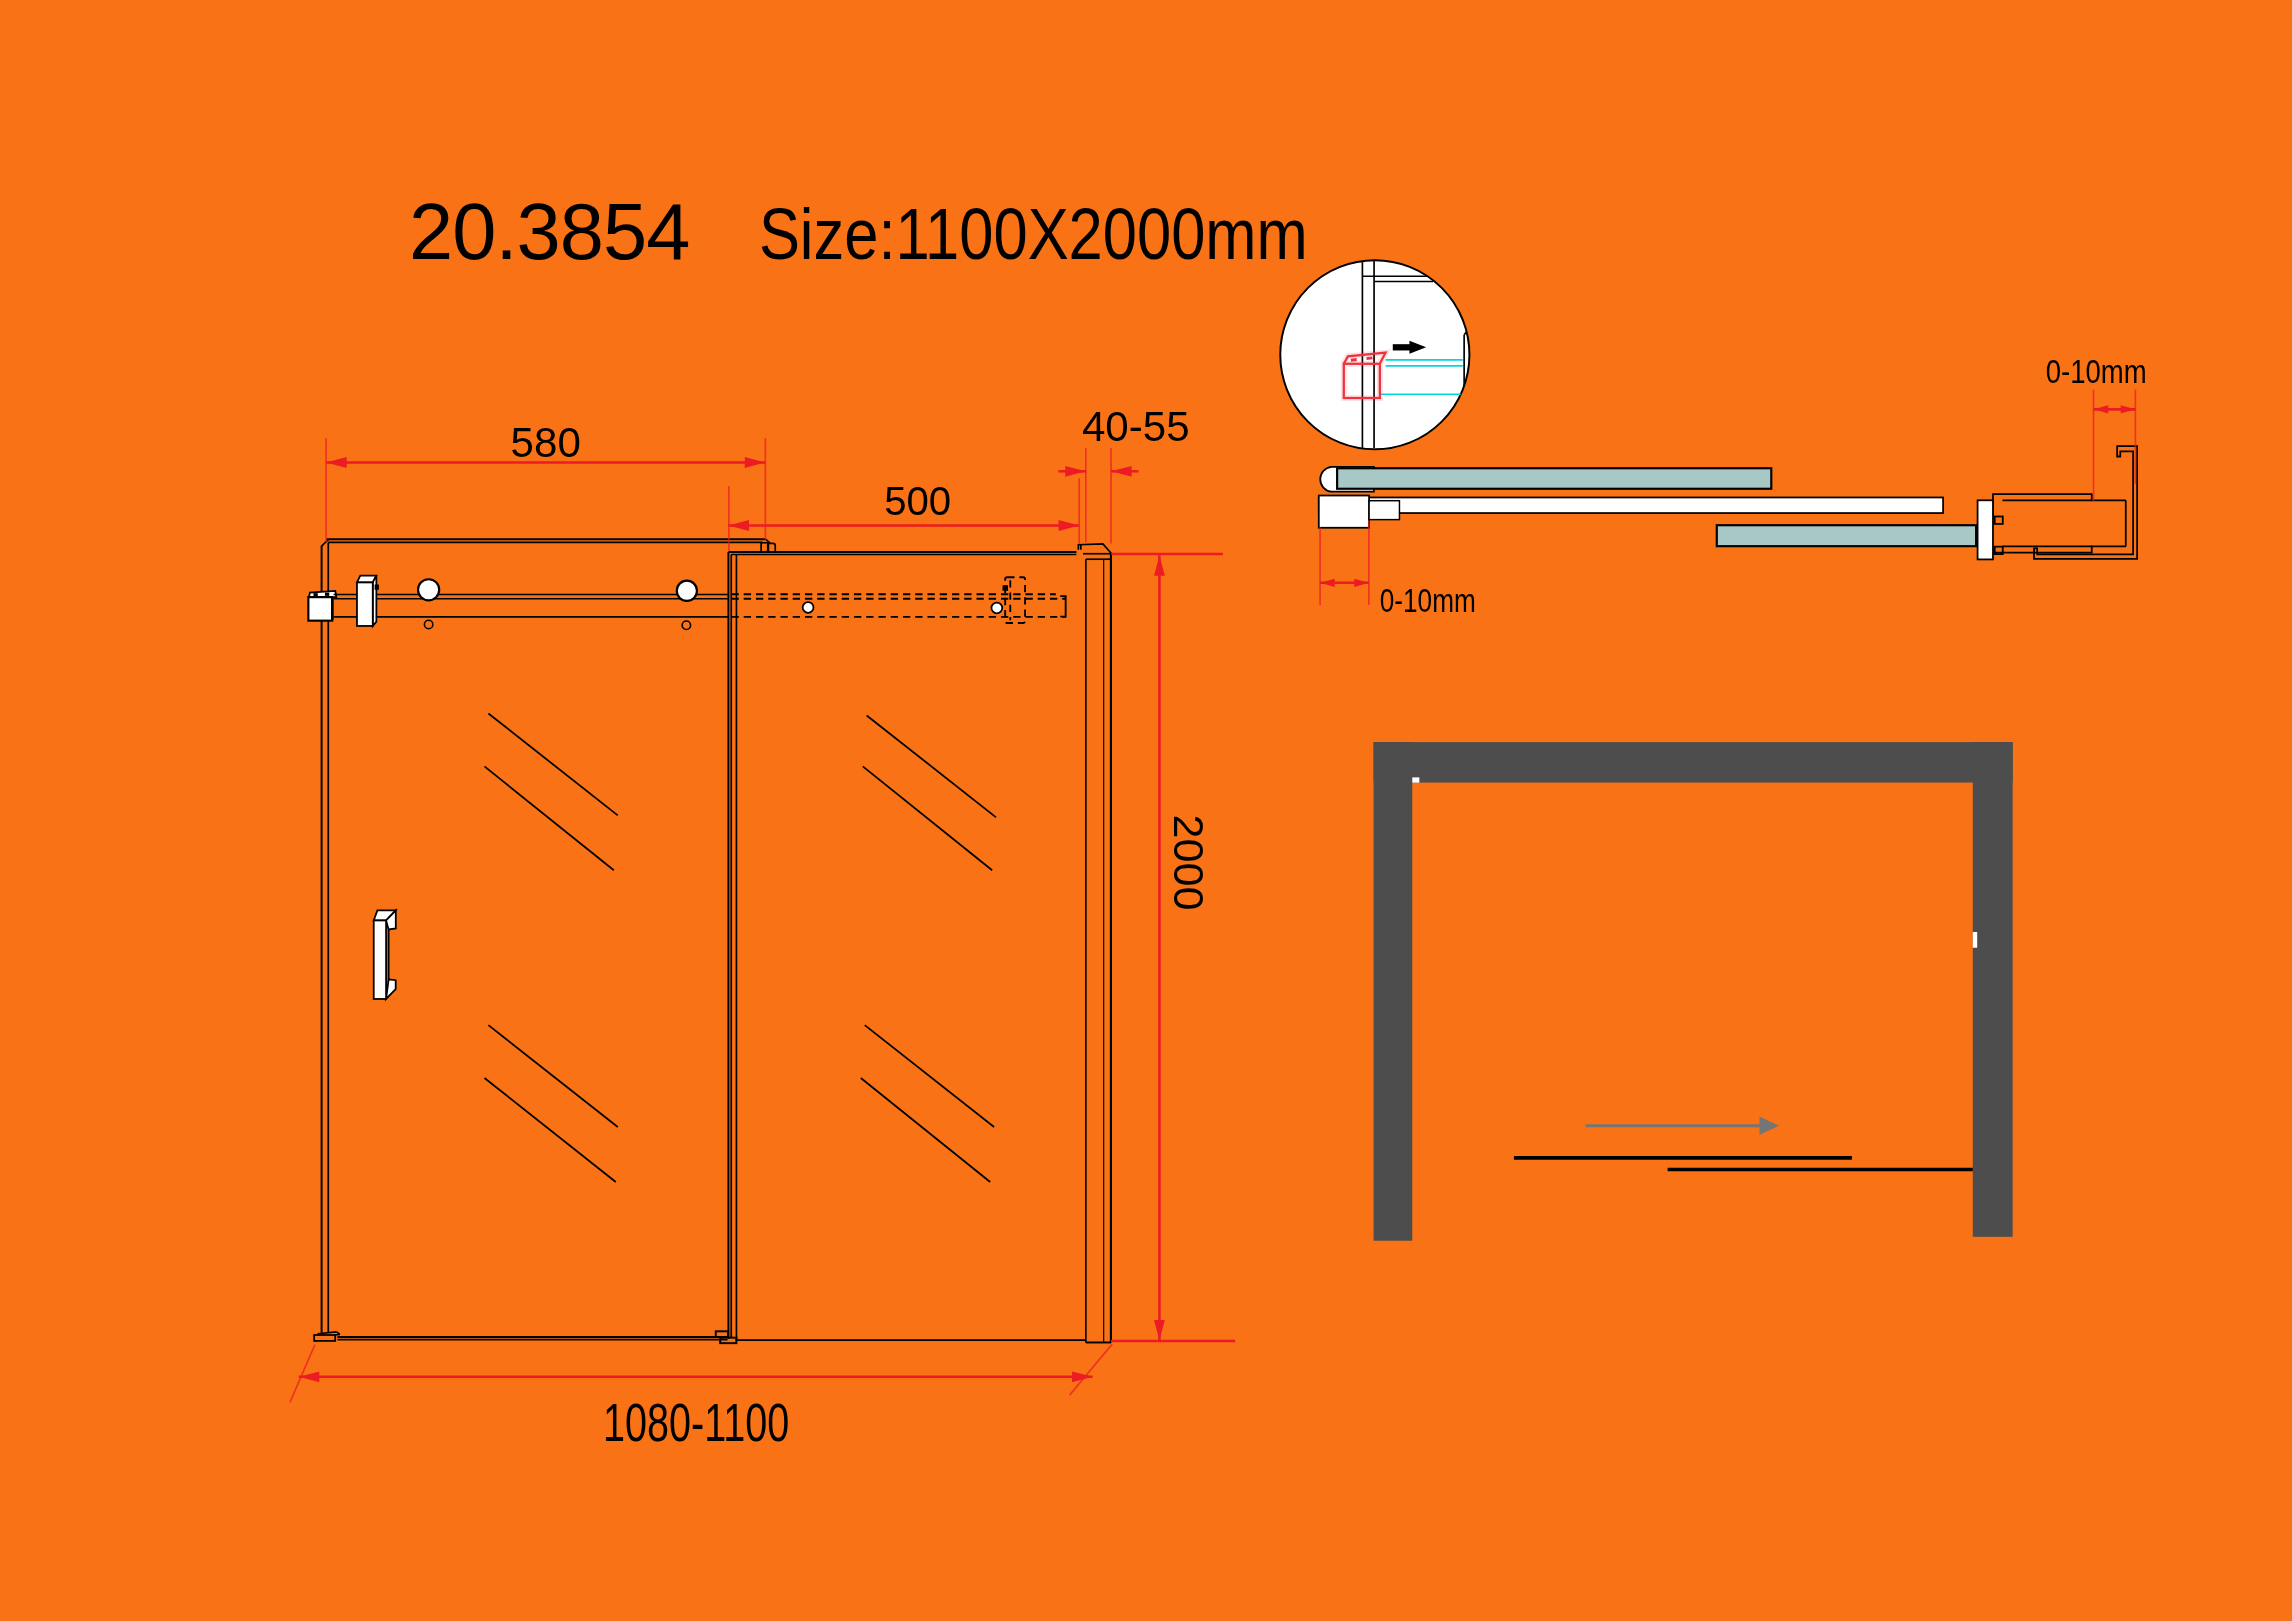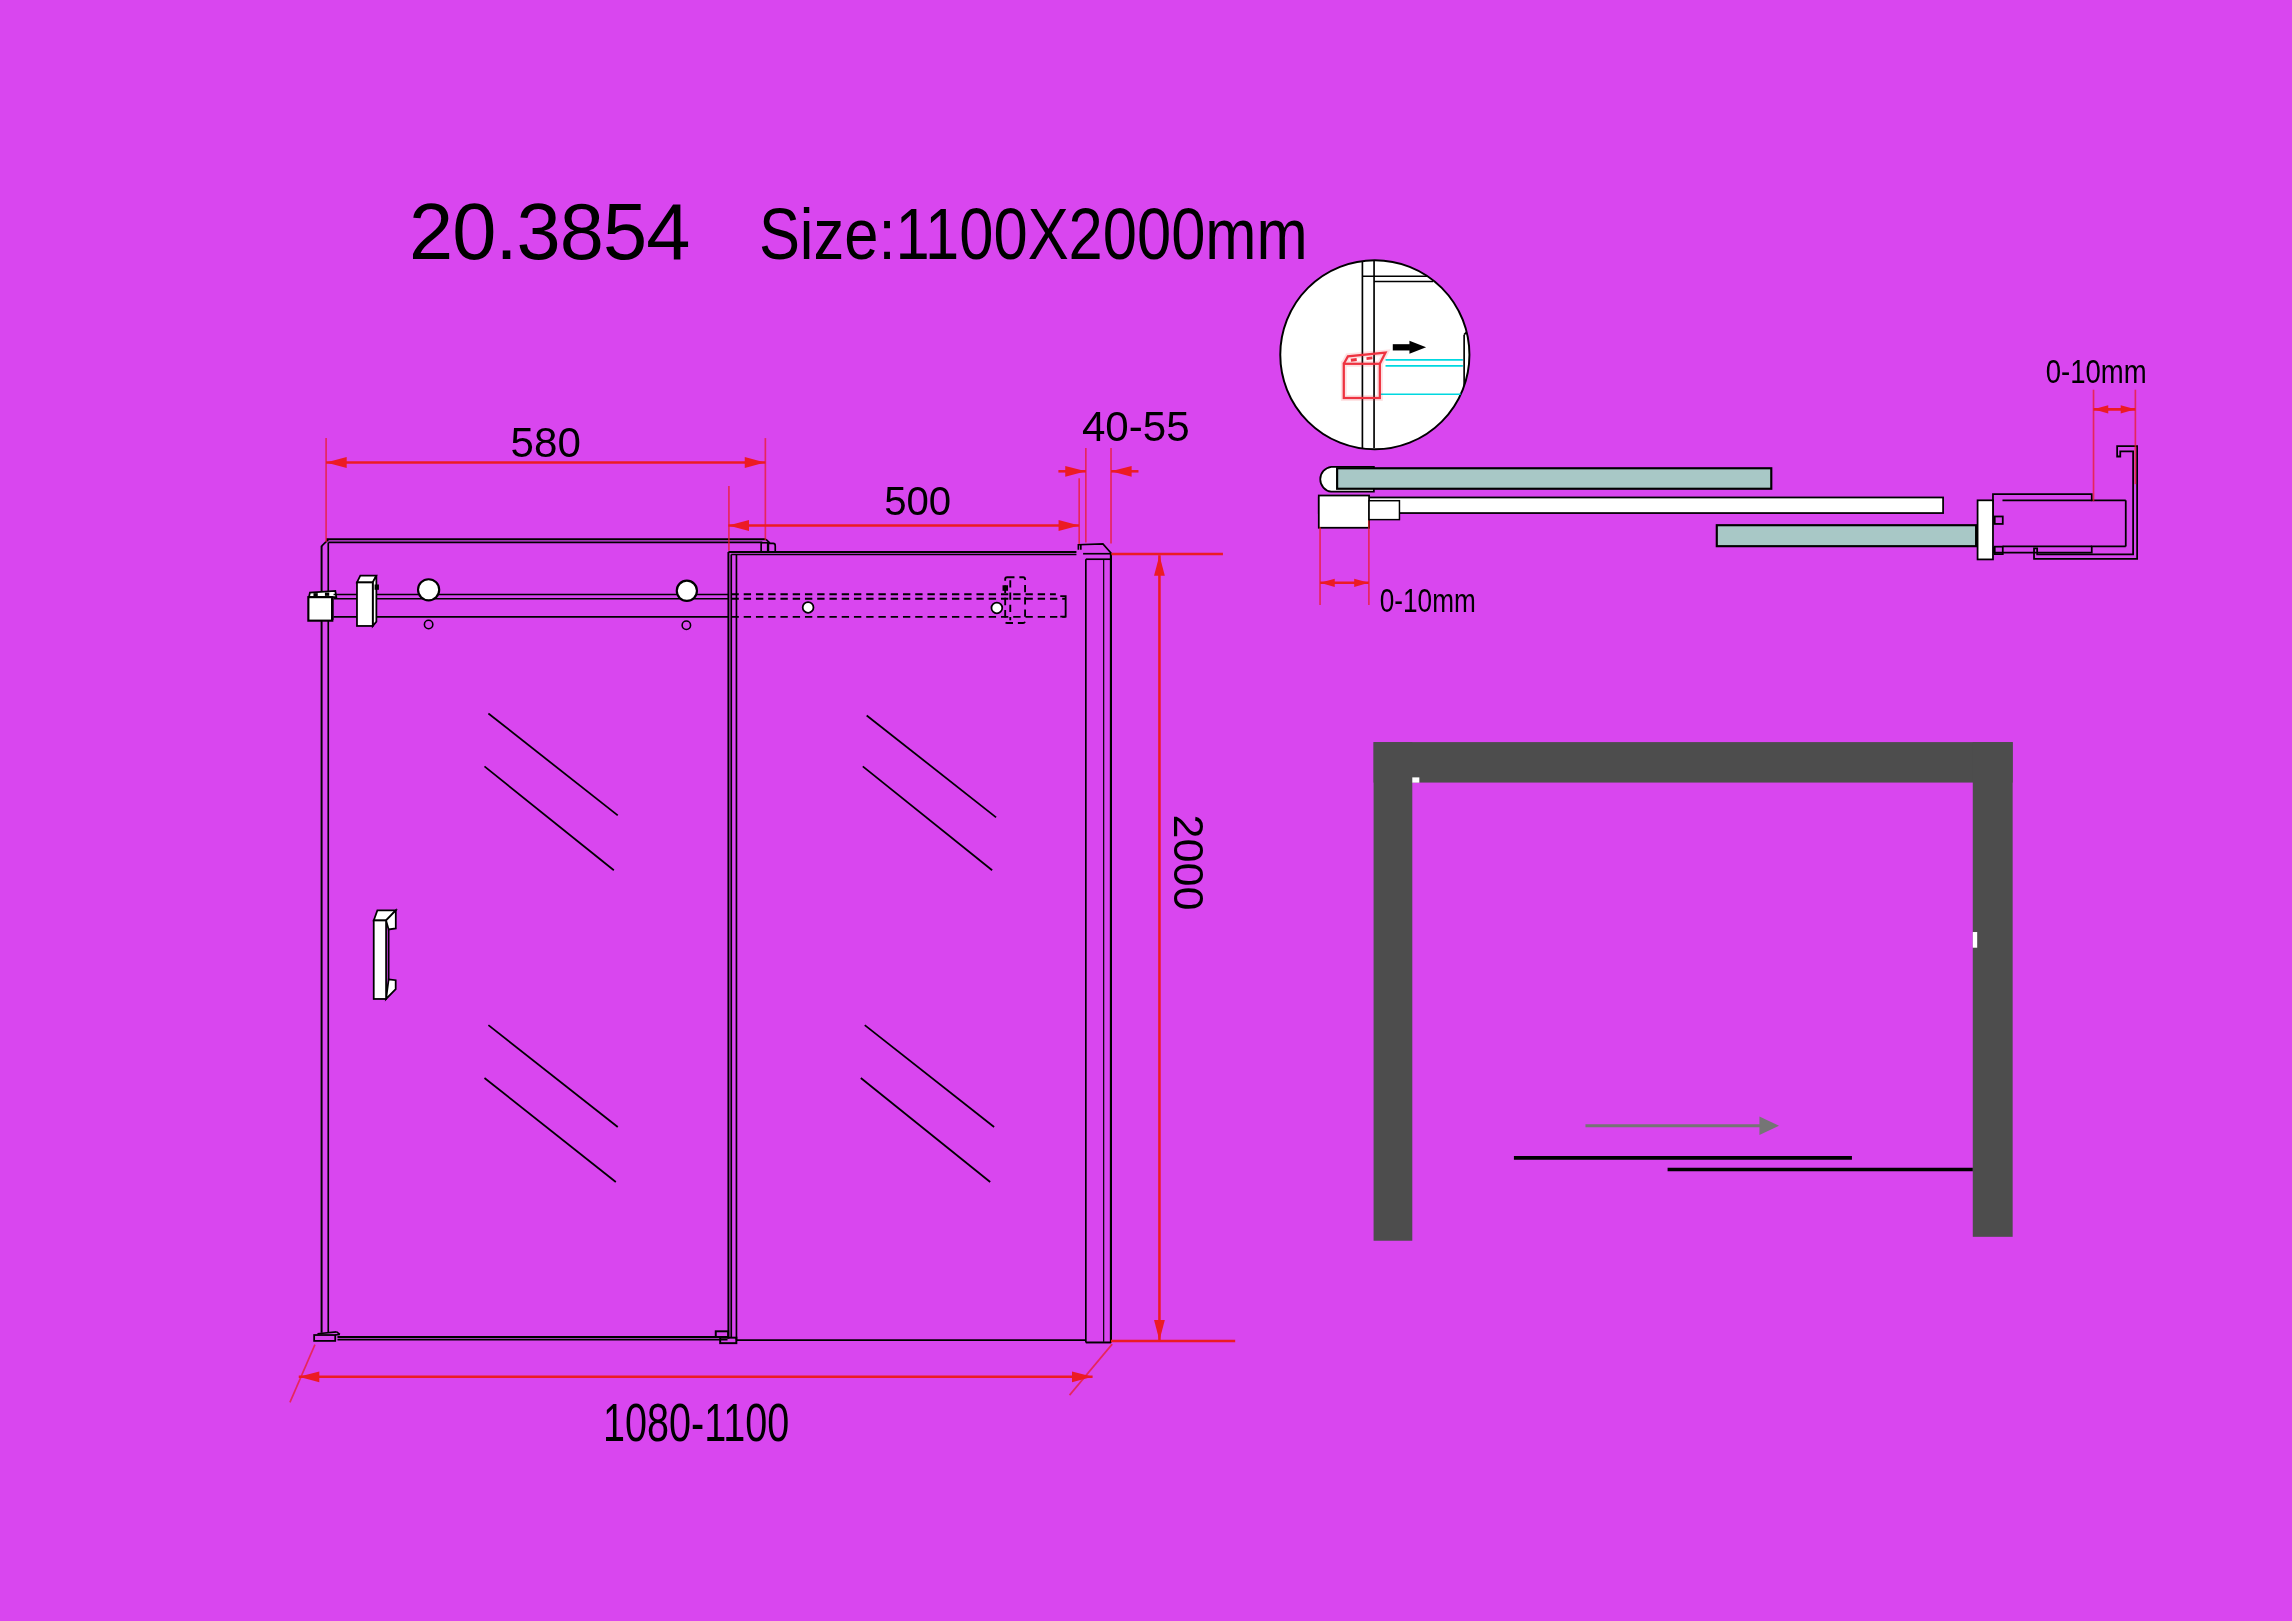--- a/index.html
+++ b/index.html
@@ -1,16 +1,16 @@
 <!DOCTYPE html>
 <html><head>
 <meta charset="utf-8">
 <style>
   html,body{margin:0;padding:0;background:#ffffff;}
-  #page{position:relative;width:2293px;height:1621px;background:#d946ef;overflow:hidden;}
+  #page{position:relative;width:2293px;height:1621px;background:#f97316;overflow:hidden;}
   svg{position:absolute;left:0;top:0;}
   text{font-family:"Liberation Sans",sans-serif;fill:#000000;}
 </style>
 </head>
 <body>
 <div id="page">
 <svg width="2293" height="1621" viewBox="0 0 2339 1654">
   <defs>
     <clipPath id="circClip">
           <circle cx="1402.5" cy="362" r="96.5"></circle>

